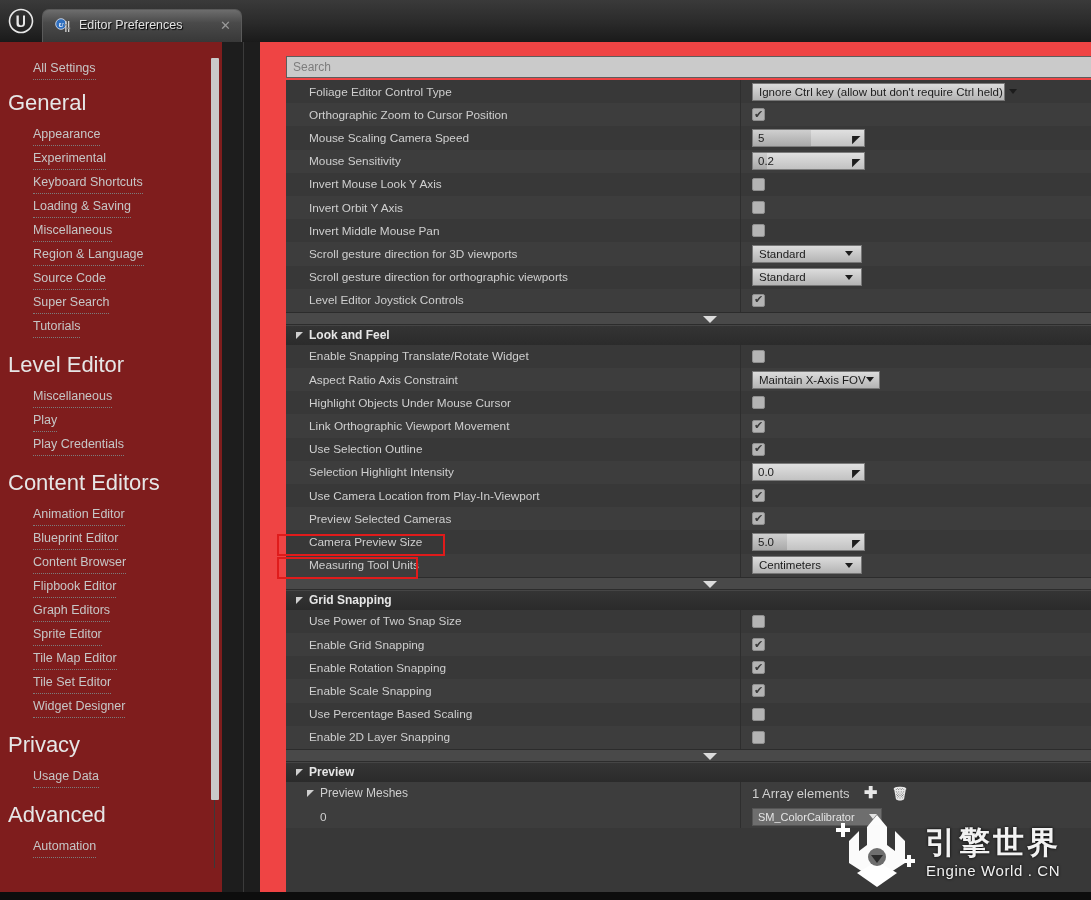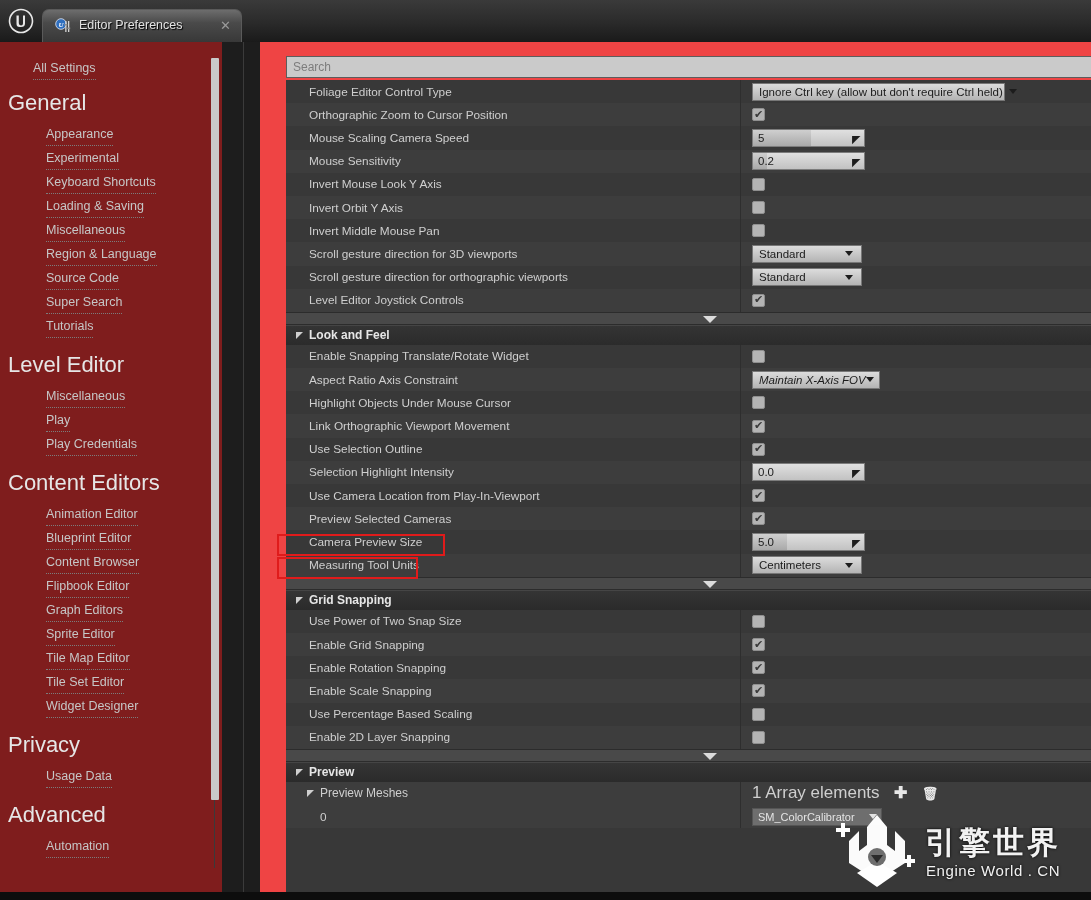--- a/index.html
+++ b/index.html
@@ -48,21 +48,21 @@
 
   
   .sidebar {
     position: absolute; left: 0; top: 42px; width: 222px; height: 858px;
     background: #7f1d1d;
     overflow: hidden;
   }
   .sidebar-inner { position: relative; padding-top: 14px; }
   .nav-link {
     display: block;
-    margin-left: 46px; margin-right: 6px;
+    margin-left: 33px; margin-right: 6px;
     font-size: 12.5px; color: #c6c6c6;
     padding: 5px 0 4px 0;
     border-bottom: 1px dotted #7c7c7c;
     width: fit-content;
     line-height: 14px;
     white-space: nowrap;
   }
   .nav-link.top { margin-left: 33px; }
   .nav-head {
     margin-left: 8px;
@@ -172,21 +172,21 @@
   }
   .combo .cv { flex: 1; }
   .combo .carrot {
     margin-left: 6px;
     width: 0; height: 0;
     border-top: 5px solid #1c1c1c;
     border-left: 4px solid transparent;
     border-right: 4px solid transparent;
   }
   .combo.w110 { width: 110px; }
-  .combo.w128 { width: 128px; font-style: italic; }
+  .combo.w128 { width: 128px; }
   .combo.w250 { width: 253px; }
   .combo.w110 .carrot, .combo.w128 .carrot { margin-left: auto; margin-right: 4px; }
 
   
   .spin {
     width: 113px; height: 18px;
     background: linear-gradient(180deg,#e0e0e0 0%, #c2c2c2 100%);
     border: 1px solid #7c7c7c;
     position: relative;
     display: flex; align-items: center;
@@ -238,21 +238,21 @@
     position: absolute; left: 50%; top: 3px;
     transform: translateX(-50%);
     width: 0; height: 0;
     border-top: 7px solid #dcdcdc;
     border-left: 7px solid transparent;
     border-right: 7px solid transparent;
   }
 
   
   .arr-count {
-    font-size: 17px; color: #cfcfcf; margin-top: 47px;
+    font-size: 13px; color: #cfcfcf; margin-top: 47px;
   }
   .arr-btn {
     color: #e8e8e8; font-size: 16px; line-height: 14px;
     margin-left: 10px; font-weight: bold;
   }
   .asset-combo {
     width: 130px; height: 18px;
     background: #6e6e6e;
     border: 1px solid #555;
     display: flex; align-items: center;

